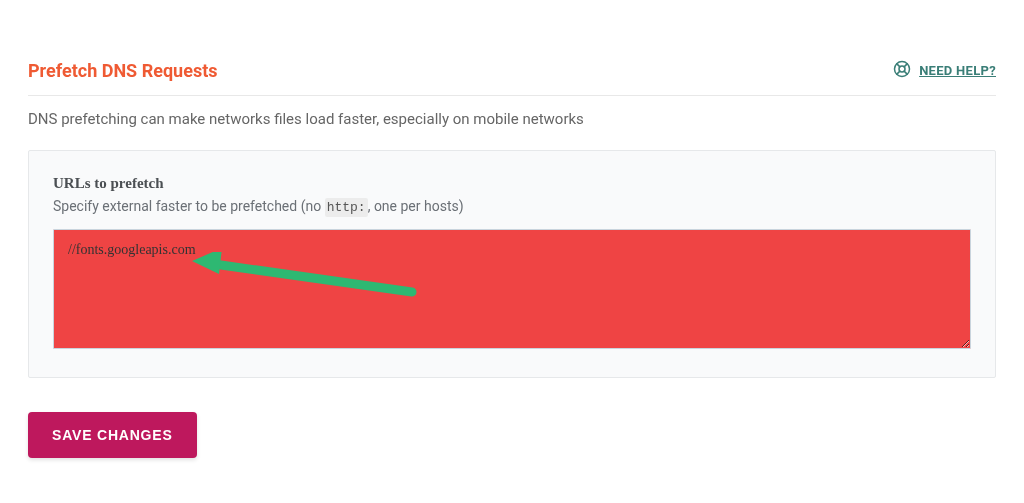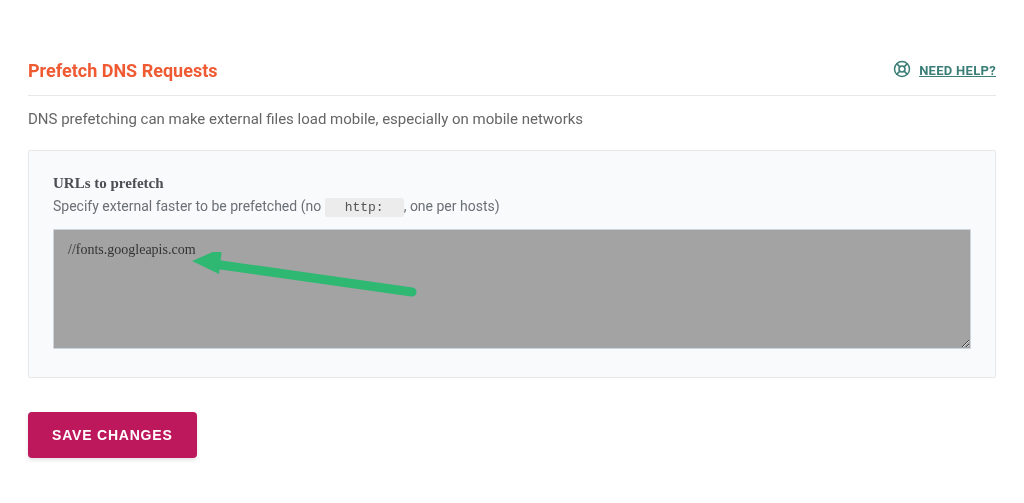--- a/index.html
+++ b/index.html
@@ -65,29 +65,29 @@
     }
     .panel-subtitle {
       color: #6b7076;
       font-size: 14px;
       margin-bottom: 14px;
     }
     .code-inline {
       background: #ececec;
       font-family: "SFMono-Regular", Consolas, "Liberation Mono", Menlo, monospace;
       font-size: 13px;
-      padding: 2px 20px;
+      padding: 2px 2px;
       border-radius: 2px;
       color: #555;
     }
     .textarea {
       width: 100%;
       height: 120px;
       border: 1px solid #c9d4dd;
-      background: #a3a3a3;
+      background: #ef4444;
       resize: both;
       padding: 12px 14px;
       font-family: Georgia, "Times New Roman", serif;
       font-size: 14px;
       color: #333;
       outline: none;
       border-radius: 1px;
     }
     .save-btn {
       display: inline-block;
@@ -126,21 +126,21 @@
           <line x1="5.2" y1="5.2" x2="9.2" y2="9.2"></line>
           <line x1="14.8" y1="14.8" x2="18.8" y2="18.8"></line>
           <line x1="14.8" y1="9.2" x2="18.8" y2="5.2"></line>
           <line x1="5.2" y1="18.8" x2="9.2" y2="14.8"></line>
         </svg>
       </span>
       <span>NEED HELP?</span>
     </div>
   </div>
 
-  <div class="description">DNS prefetching can make external files load mobile, especially on mobile networks</div>
+  <div class="description">DNS prefetching can make networks files load faster, especially on mobile networks</div>
 
   <div class="panel">
     <div class="panel-title">URLs to prefetch</div>
     <div class="panel-subtitle">
       <span>Specify external faster to be prefetched (no </span><span class="code-inline">http:</span><span>, one per hosts)</span>
     </div>
     <textarea class="textarea" style="">//fonts.googleapis.com</textarea>
   </div>
 
   <button class="save-btn">SAVE CHANGES</button>

